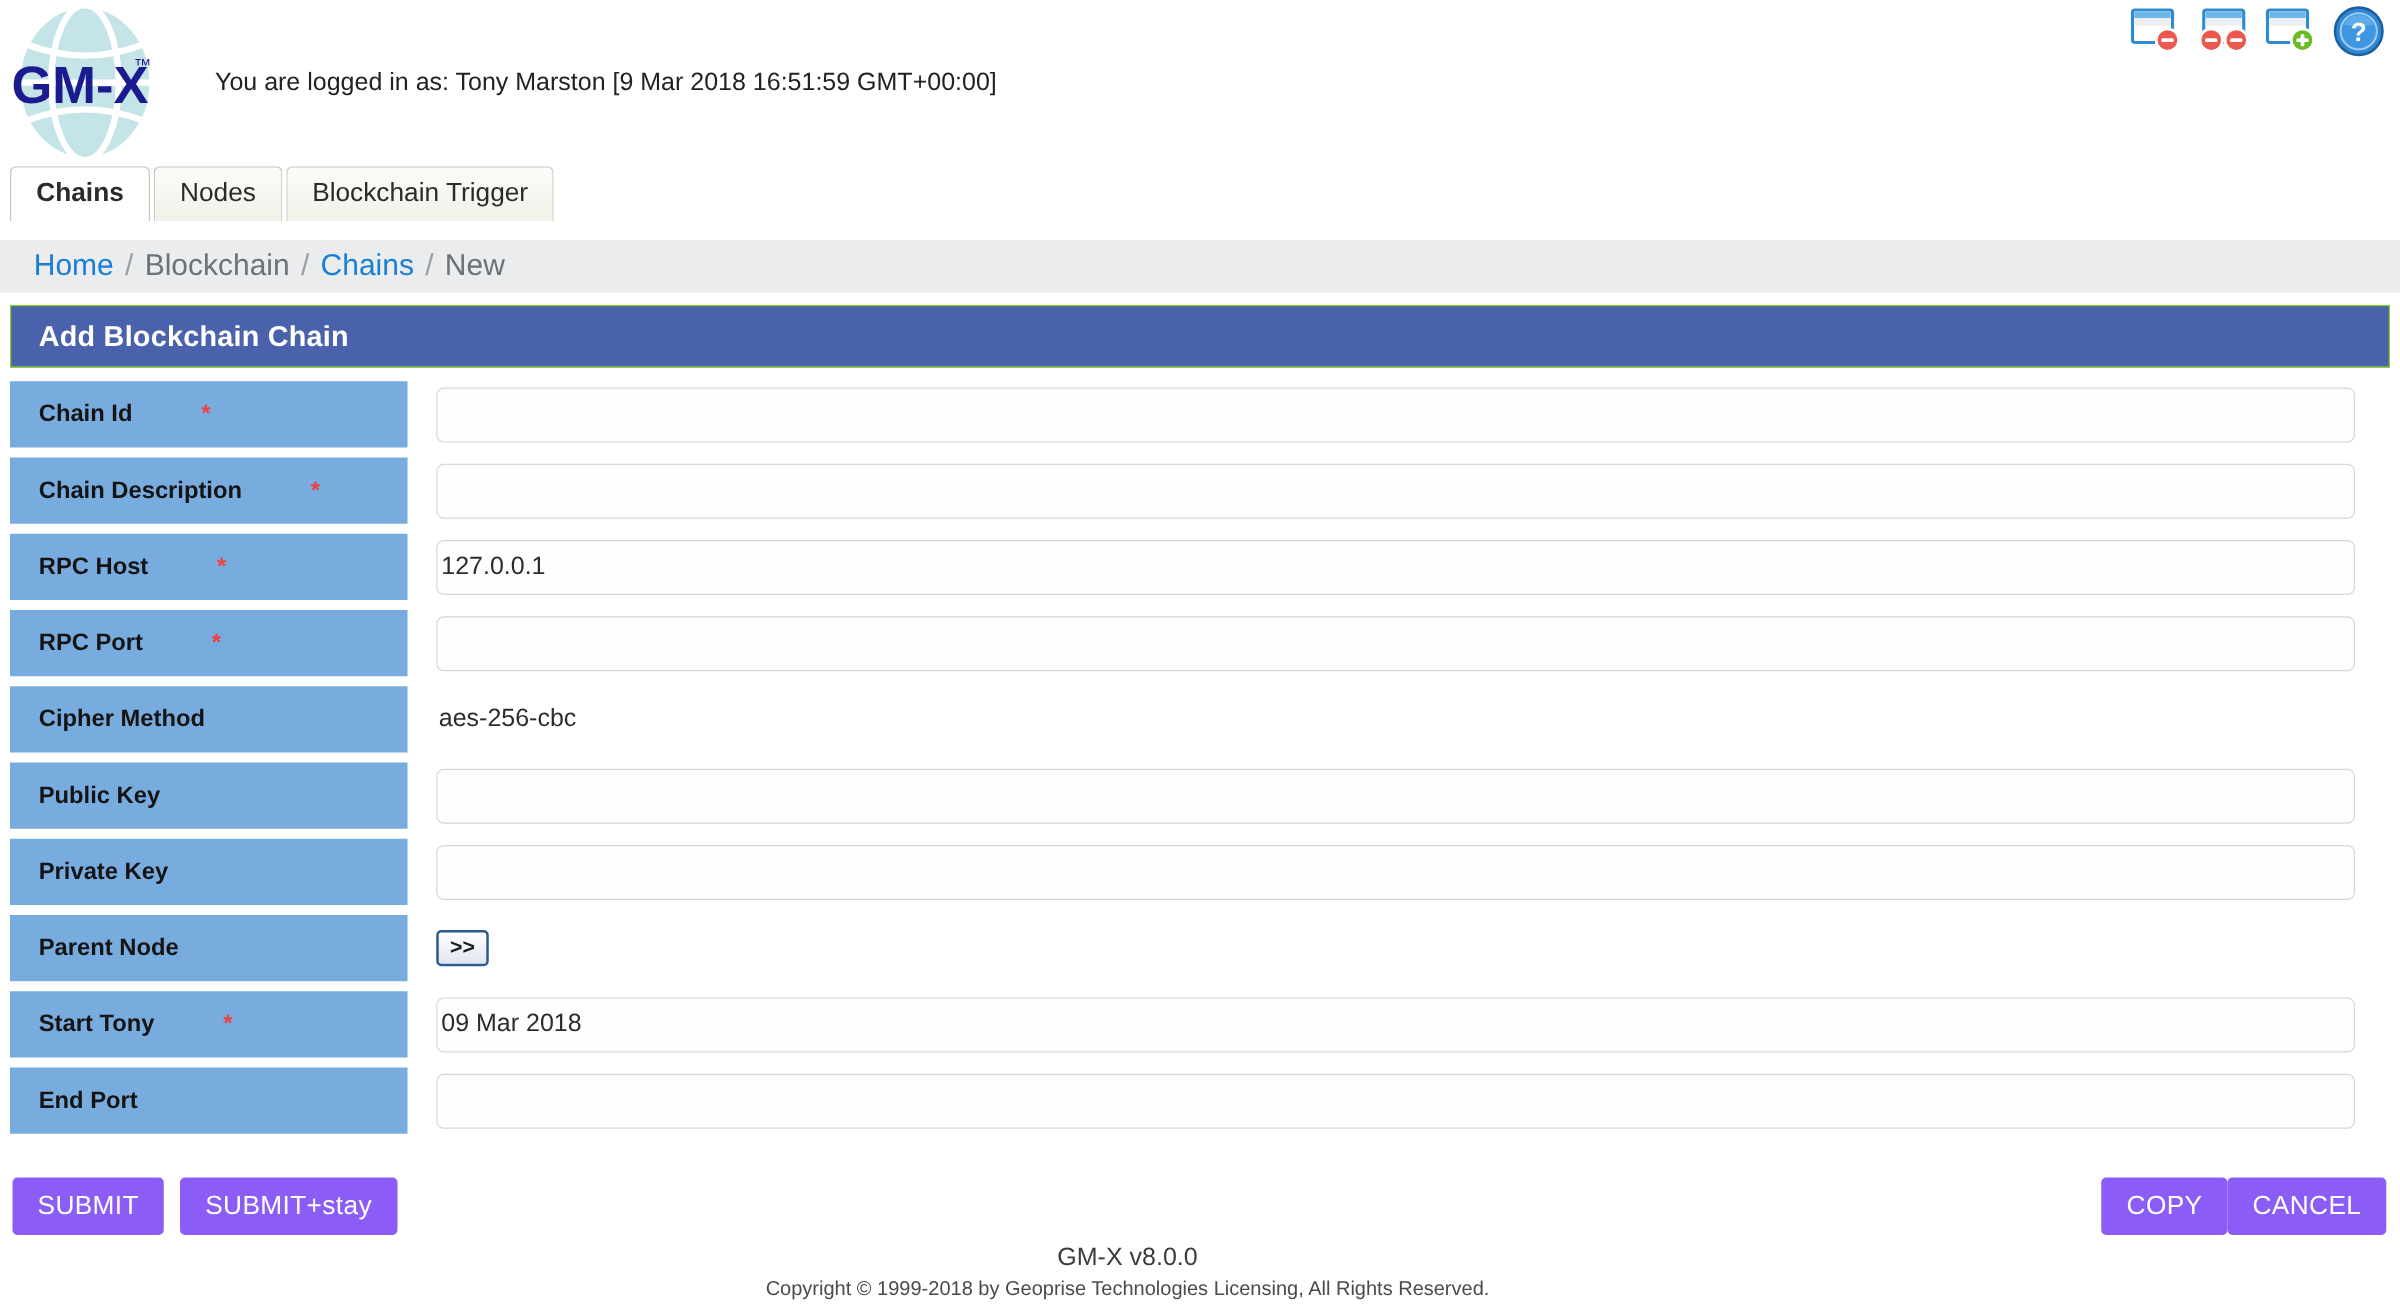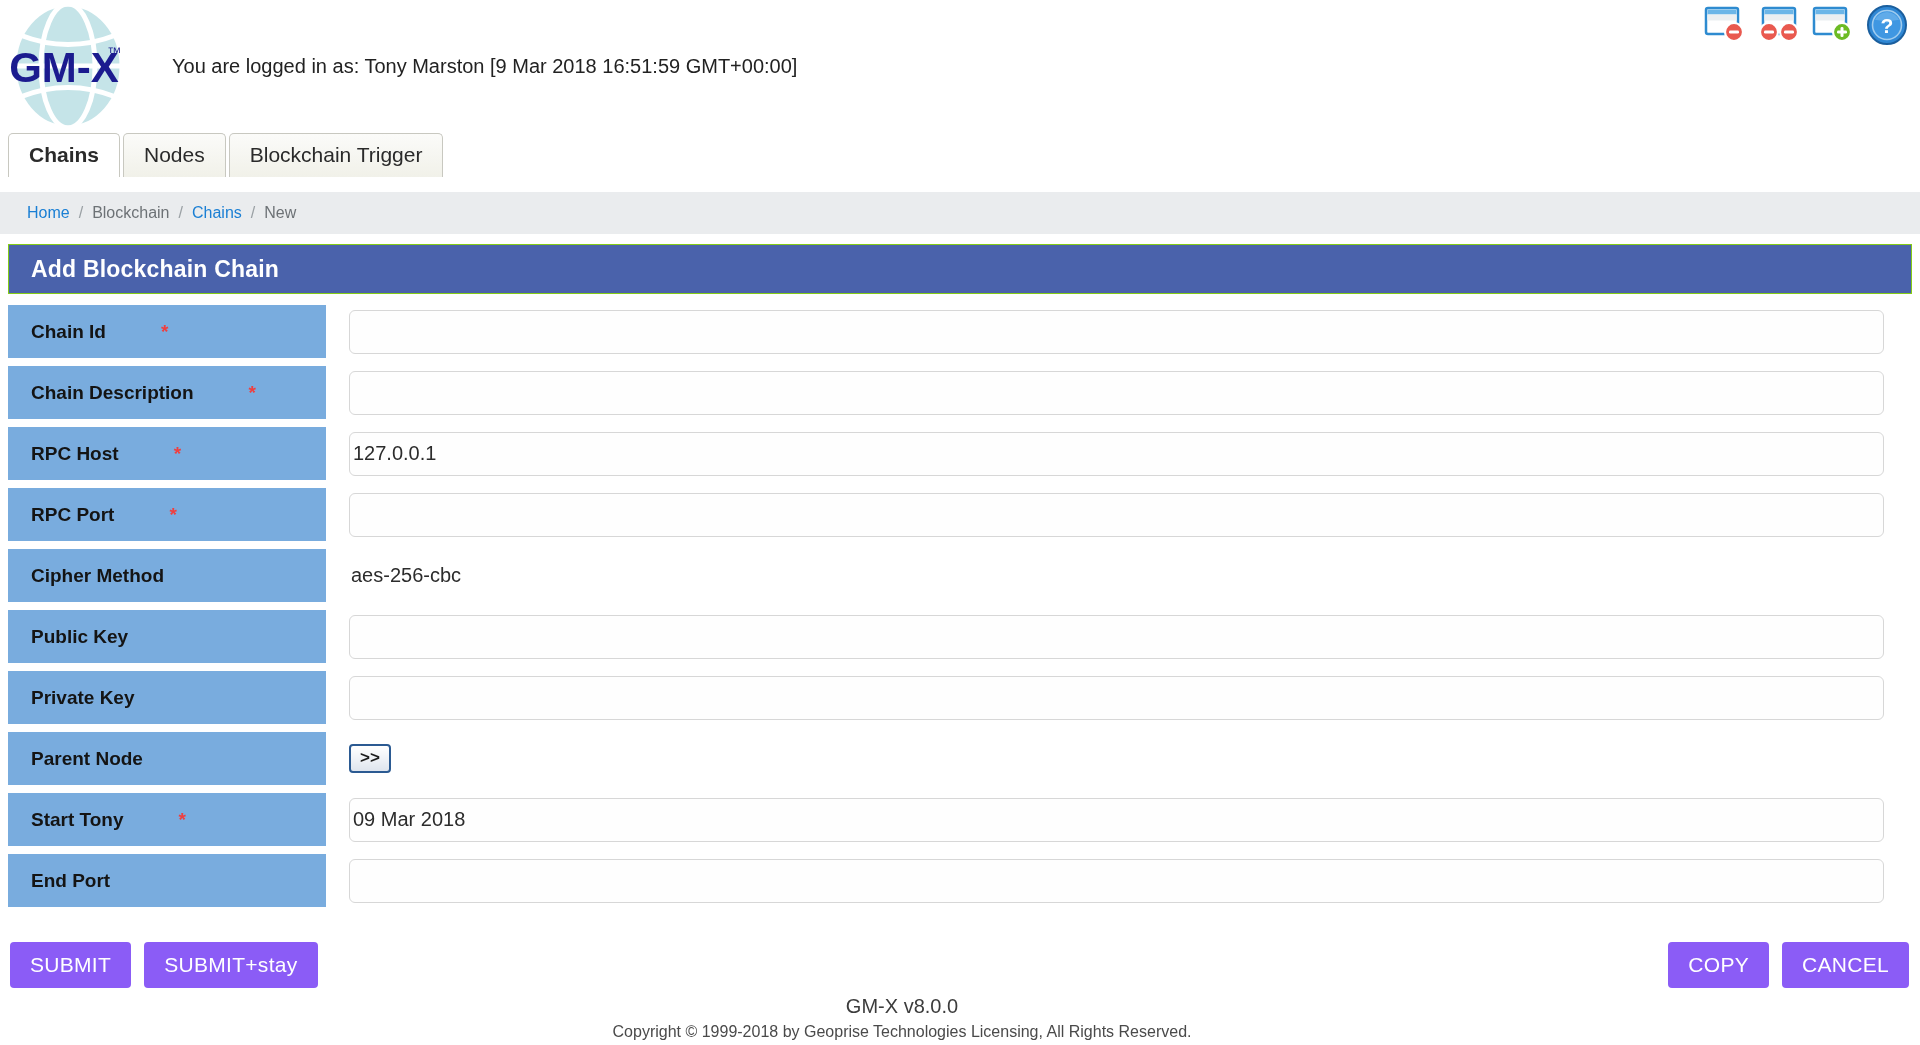--- a/index.html
+++ b/index.html
@@ -56,21 +56,21 @@
     z-index: 5;
   }
 
   
   .breadcrumb {
     position: absolute; left: 0; top: 192px;
     width: 1920px; height: 42px;
     background: #eaecee;
     display: flex; align-items: center;
     padding-left: 27px;
-    font-size: 16px;
+    font-size: 24px;
     gap: 0;
   }
   .crumb-link { color: #1a7fd4; text-decoration: none; }
   .crumb-plain { color: #6d7276; }
   .crumb-sep { color: #9aa0a4; padding: 0 9px; }
 
   
   .titlebar {
     position: absolute; left: 8px; top: 244px;
     width: 1904px; height: 50px;
@@ -159,21 +159,21 @@
     font-family: "Liberation Sans", sans-serif;
     cursor: pointer;
     letter-spacing: .3px;
   }
   .actions-left {
     position: absolute; left: 10px; top: 0;
     display: flex; gap: 13px;
   }
   .actions-right {
     position: absolute; right: 11px; top: 0;
-    display: flex; gap: 13px;
+    display: flex; 
   }
 
   
   .footer {
     position: absolute; left: 0; top: 995px;
     width: 1804px;
     text-align: center;
   }
   .footer-version { font-size: 20px; color: #3c3c3c; }
   .footer-copy { font-size: 16px; color: #4a4a4a; margin-top: 5px; }

